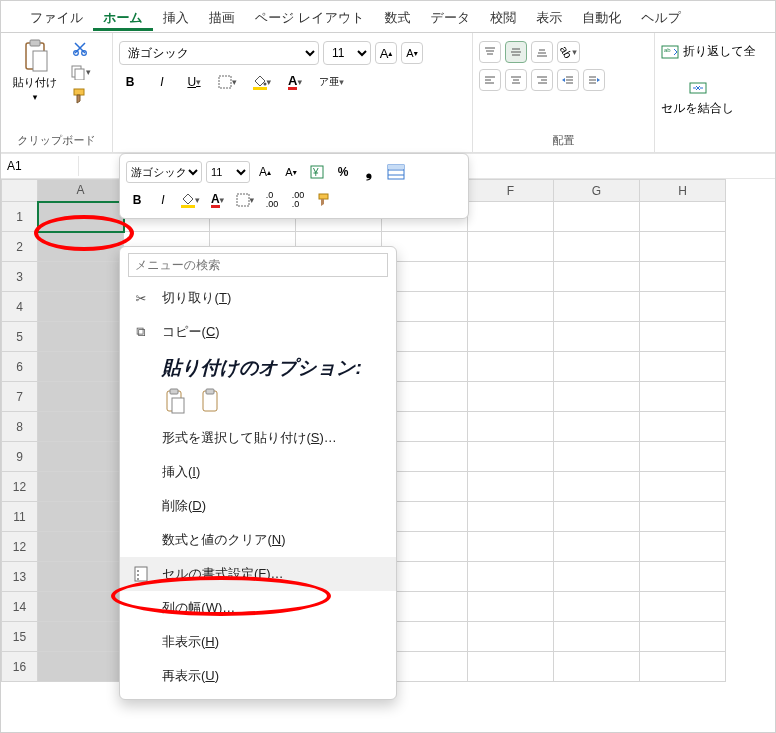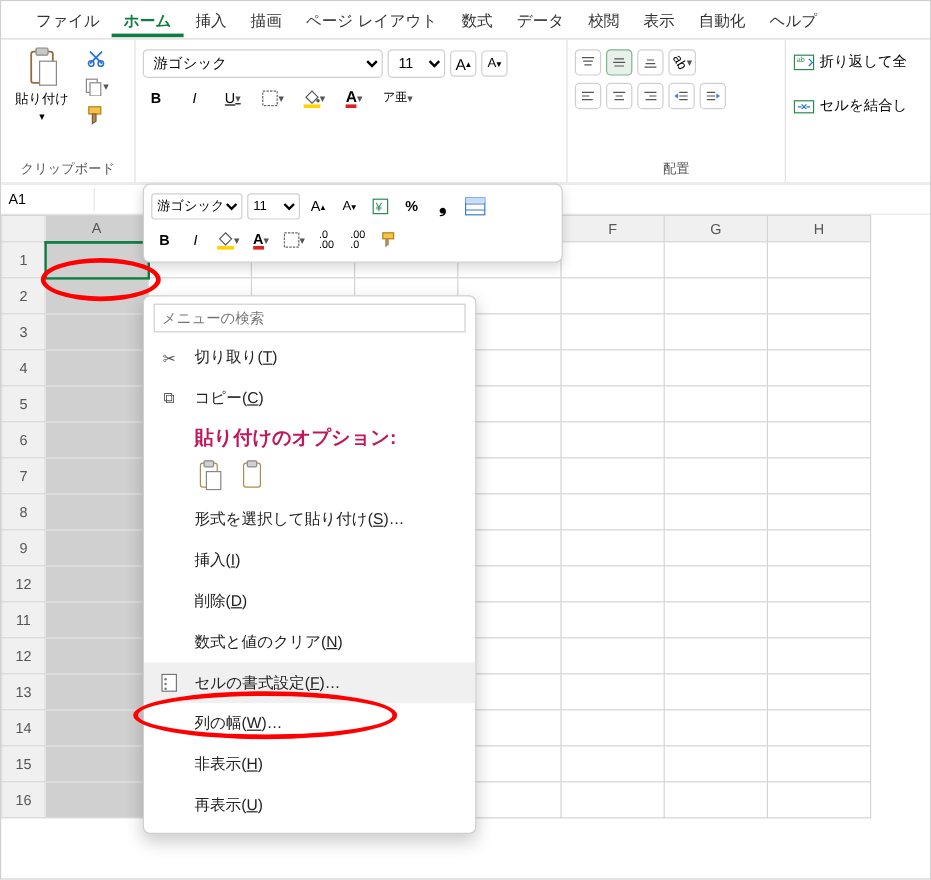--- a/index.html
+++ b/index.html
@@ -160,21 +160,21 @@
   .ctx-item {
     display:flex; align-items:center;
     height:34px; padding:0 12px; gap:12px;
     font-size:13px; color:#222; cursor:pointer;
   }
   .ctx-item.hl { background:#f0f0f0;}
   .ctx-ico { width:18px; display:inline-flex; justify-content:center; color:#555;}
   .ctx-label u { text-decoration: underline;}
   .ctx-header {
     padding:6px 12px 2px 42px;
-    font-size:16px; font-weight:bold; color:#be185d;
+    font-size:19px; font-weight:bold; color:#0f172a;font-style:italic;
   }
   .ctx-pasteopts {
     display:flex; gap:10px; padding:4px 12px 6px 42px;
   }
   .paste-ico {
     width:26px; height:28px; border:1px solid transparent;
     display:inline-flex; align-items:center; justify-content:center;
     border-radius:3px; cursor:pointer;
   }
 
@@ -353,21 +353,21 @@
   <div class="group" style="border-right:none;">
     <div class="group-body" style="flex-direction:column; gap:20px; padding-top:6px;">
       <div class="hrow" style="cursor:pointer;">
         <svg width="18" height="16">
             <rect x="1" y="2" width="16" height="12" fill="none" stroke="#2a8a52"></rect>
             <text x="3" y="8" font-size="6" fill="#2a8a52">ab</text>
             <path d="M13 5 L16 8 L13 11" fill="none" stroke="#2a6fd6"></path>
           </svg>
         <span>折り返して全</span>
       </div>
-      <div class="hrow" style="cursor:pointer;">
+      <div class="hrow" style="cursor:pointer;flex-direction:column;">
         <svg width="18" height="16">
             <rect x="1" y="3" width="16" height="10" fill="none" stroke="#2a8a52"></rect>
             <path d="M4 8 L7 8 M11 8 L14 8" stroke="#2a6fd6"></path>
             <path d="M7 6 L9 8 L7 10 M11 6 L9 8 L11 10" fill="none" stroke="#2a6fd6"></path>
           </svg>
         <span>セルを結合し</span>
       </div>
     </div>
   </div>
 </div>

